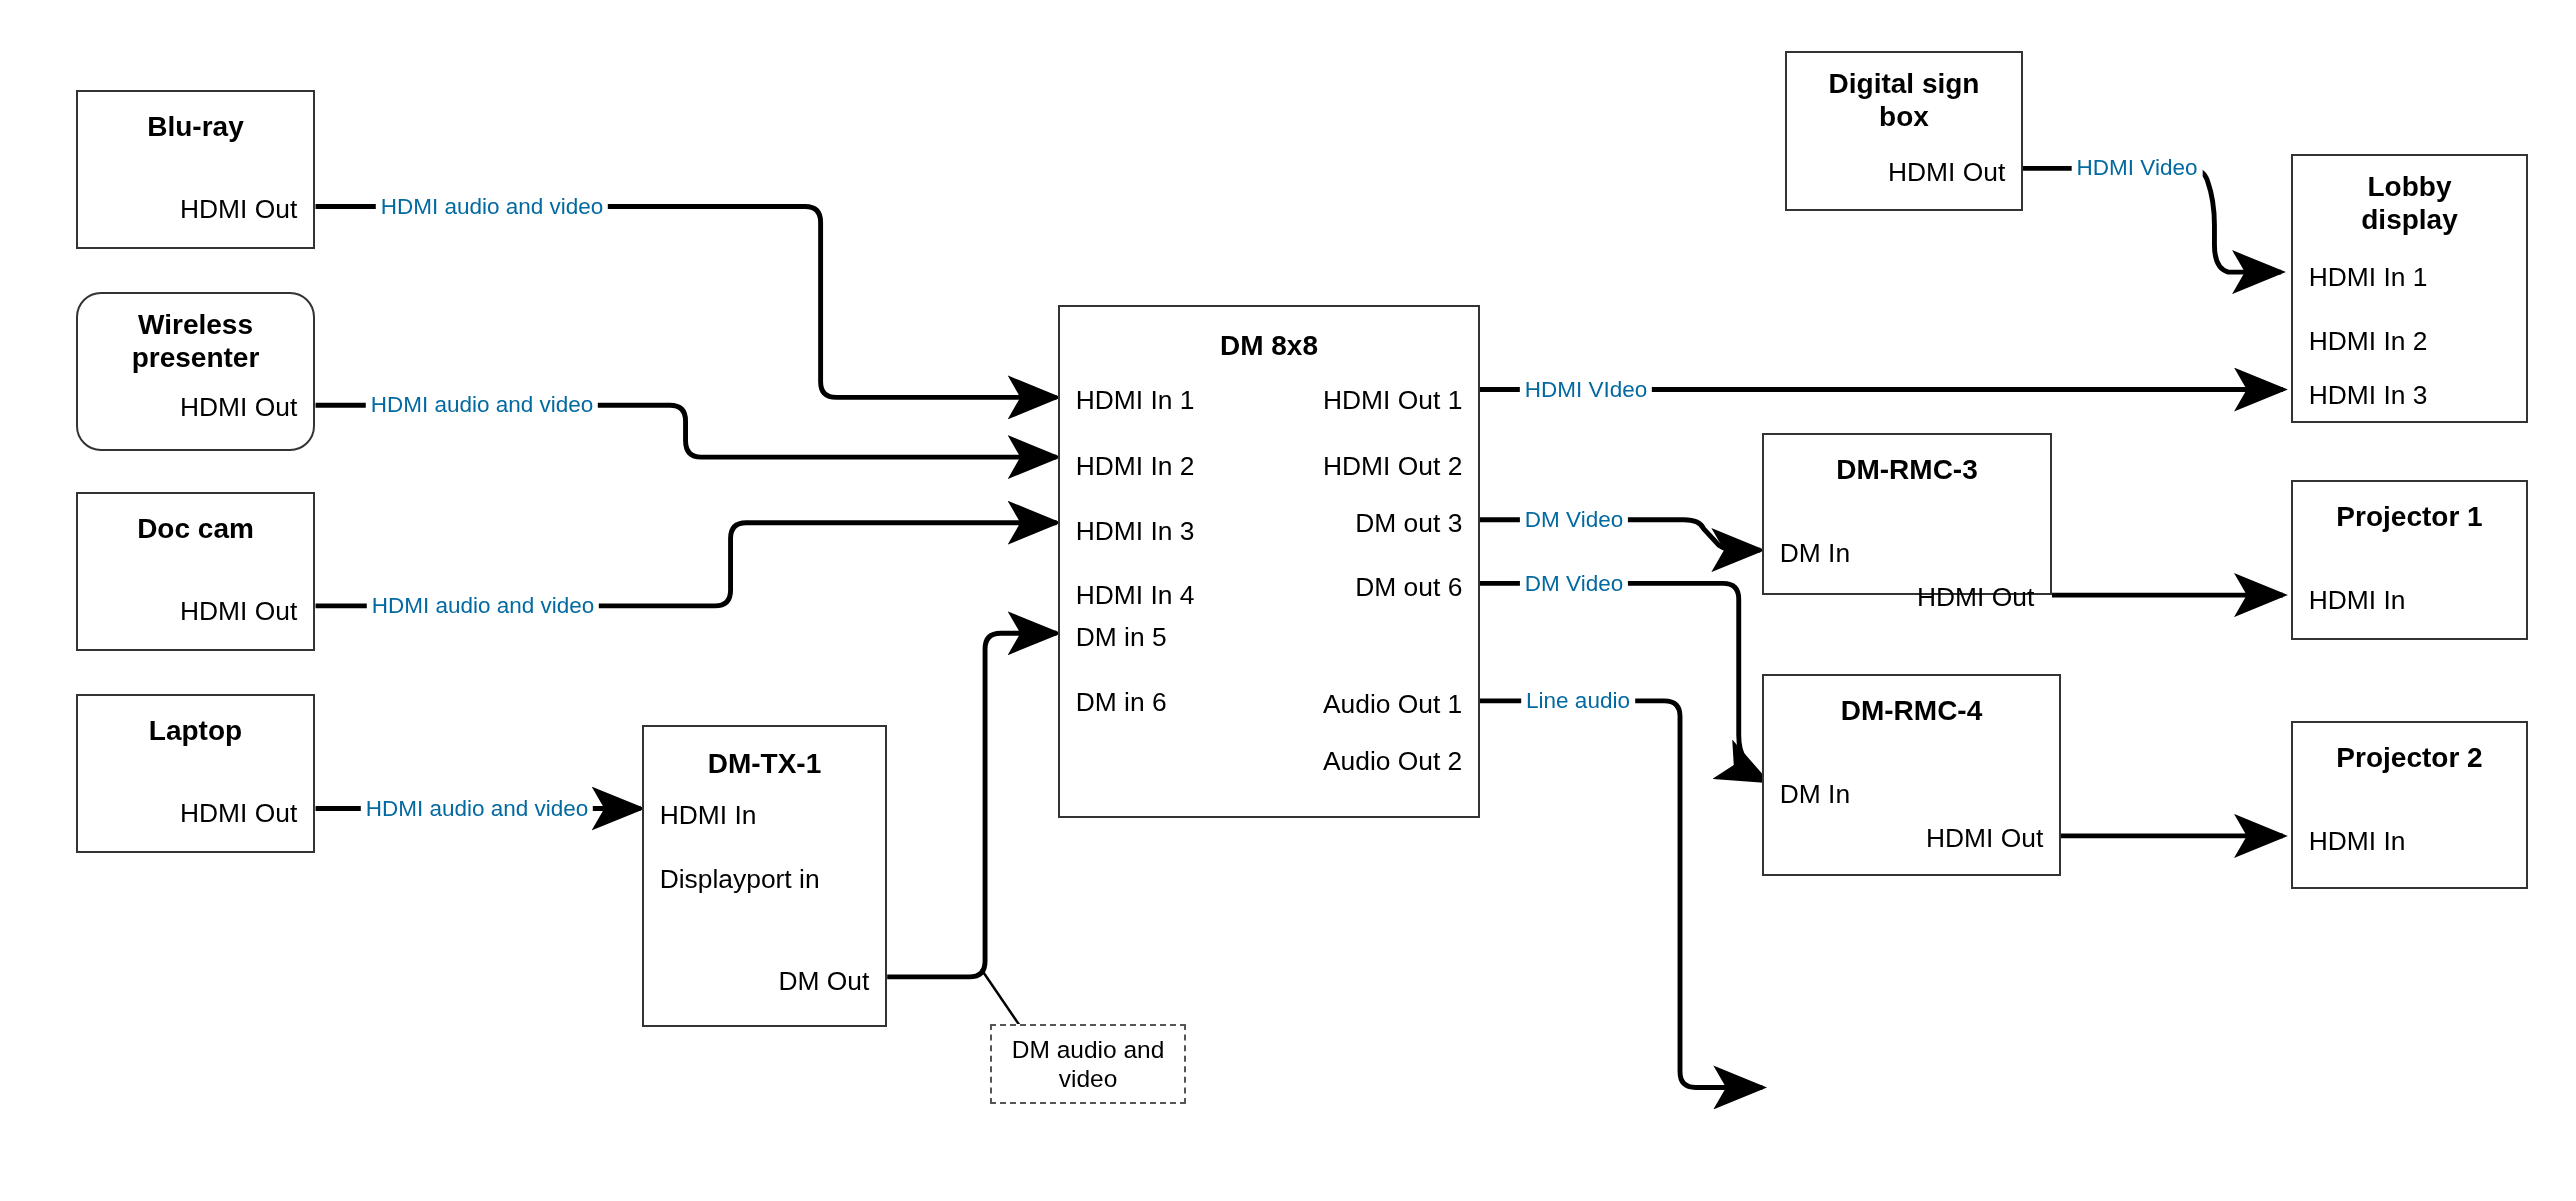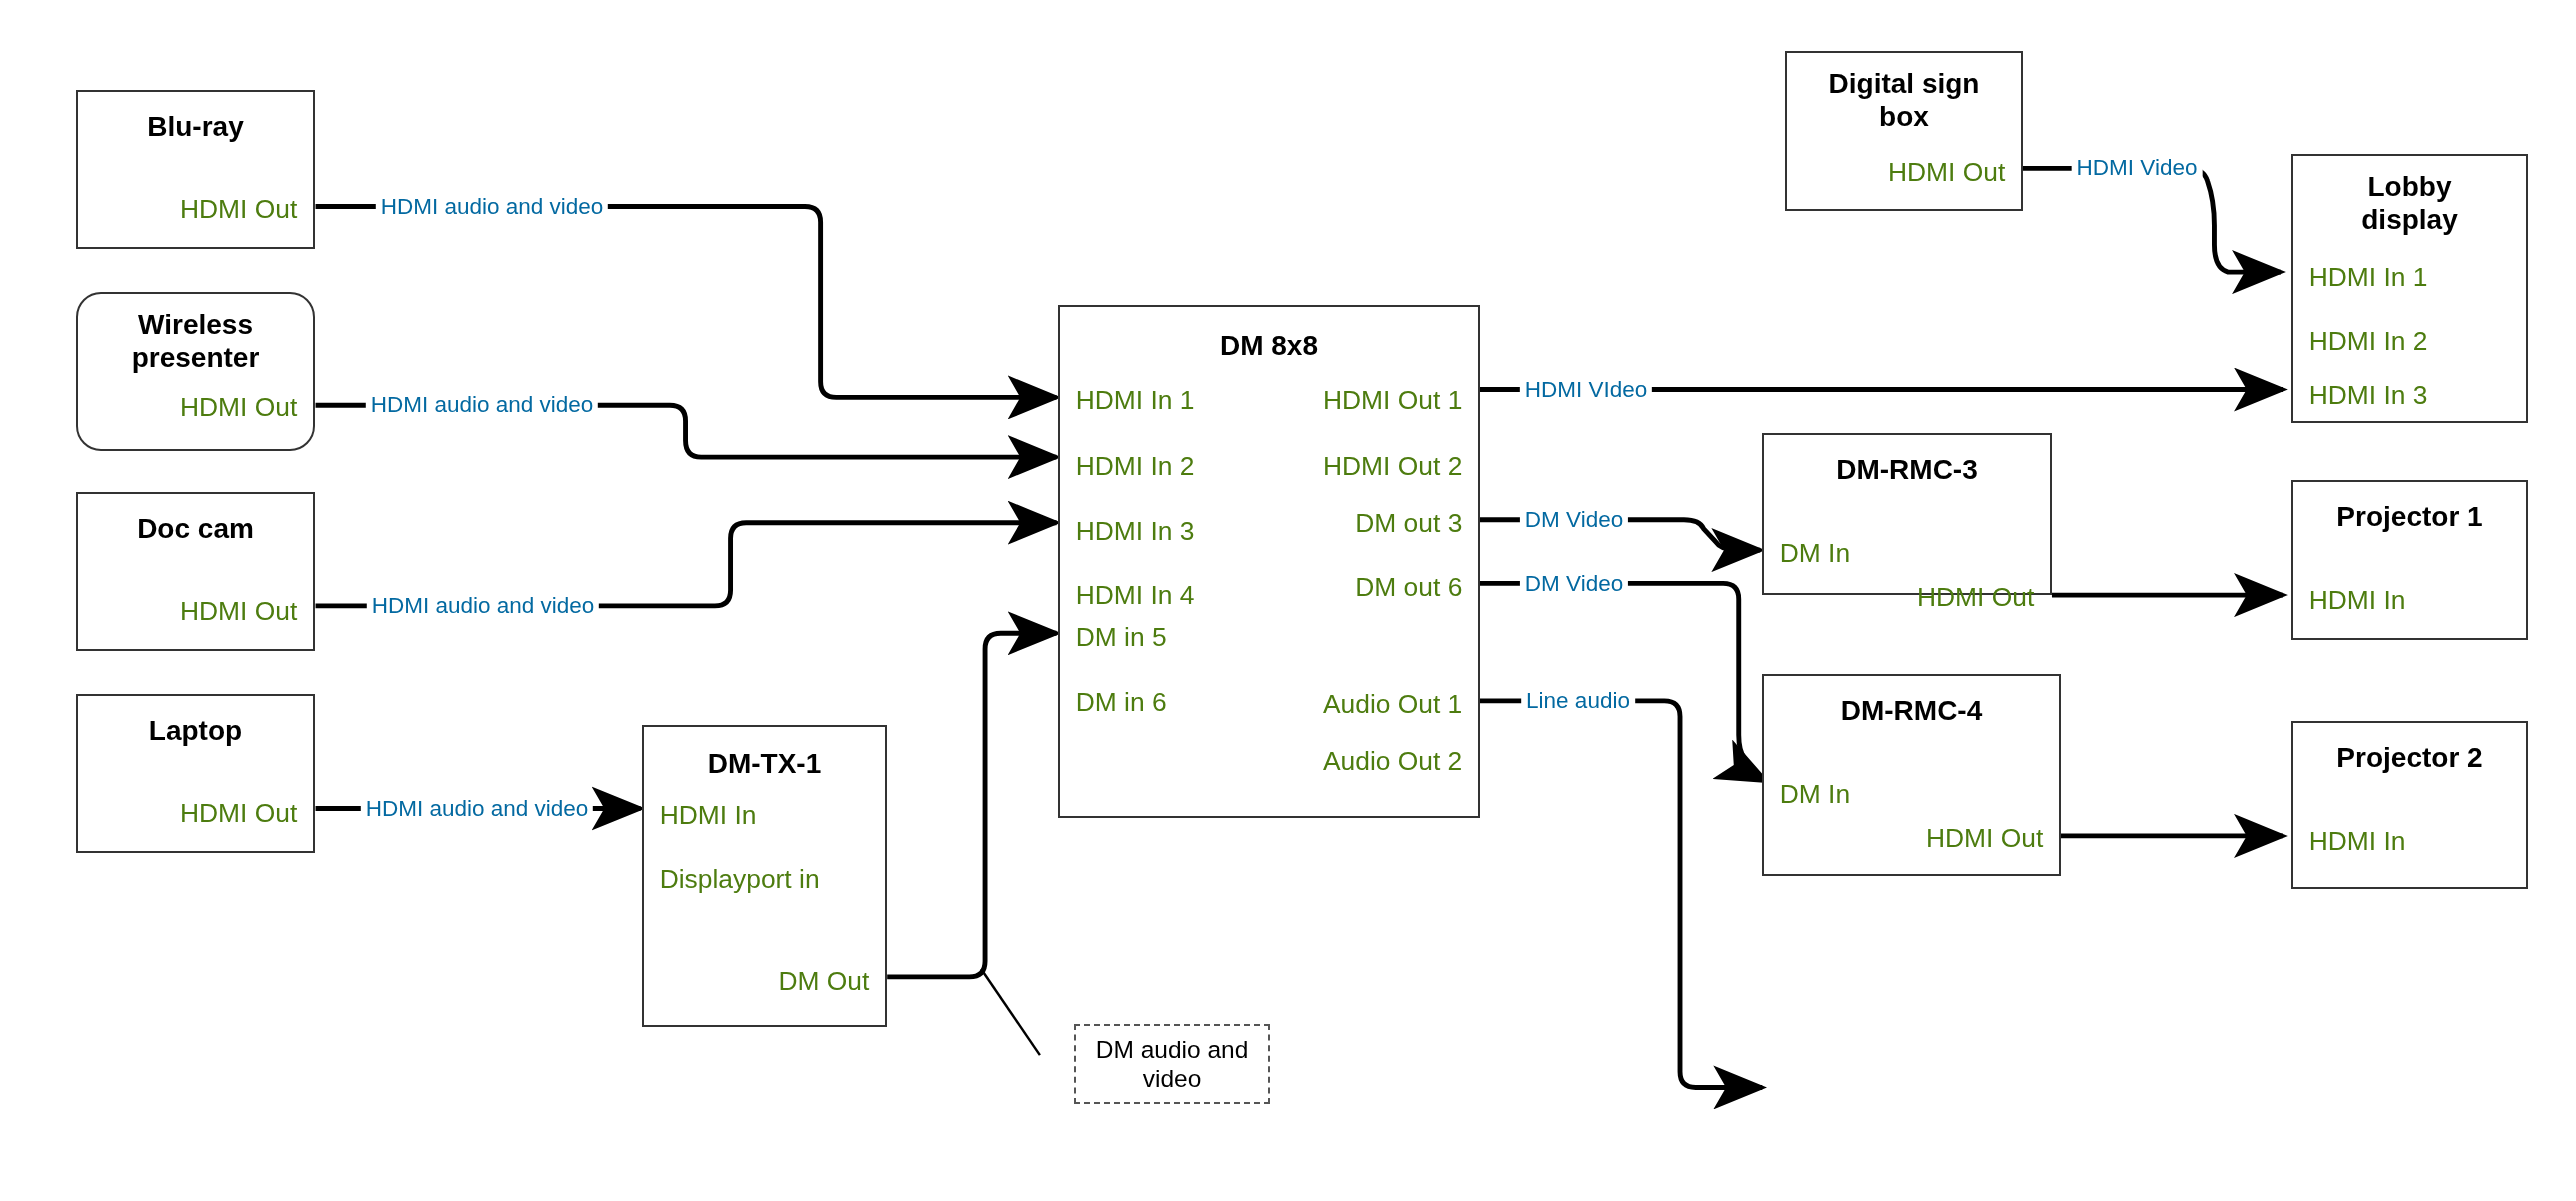--- a/index.html
+++ b/index.html
@@ -33,21 +33,21 @@
     font-size: 28px;
     color: #000000;
     text-align: center;
     line-height: 1.18;
     position: absolute;
     left: 0; right: 0;
   }
   .port {
     position: absolute;
     font-size: 26.4px;
-    color: #4d7c0f;
+    color: #000000;
     white-space: nowrap;
   }
   .port.left  { left: 15.7px; text-align: left; }
   .port.right { right: 15.7px; text-align: right; }
   .edge-label {
     position: absolute;
     font-size: 22.5px;
     color: #0369a1;
     background: #ffffff;
     white-space: nowrap;
@@ -191,16 +191,16 @@
   <div class="edge-label" style="left:492px;  top:207px;">HDMI audio and video</div>
   <div class="edge-label" style="left:482px;  top:405px;">HDMI audio and video</div>
   <div class="edge-label" style="left:483px;  top:606px;">HDMI audio and video</div>
   <div class="edge-label" style="left:477px;  top:809px;">HDMI audio and video</div>
   <div class="edge-label" style="left:1586px; top:390px;">HDMI VIdeo</div>
   <div class="edge-label" style="left:1574px; top:520px;">DM Video</div>
   <div class="edge-label" style="left:1574px; top:584px;">DM Video</div>
   <div class="edge-label" style="left:1578px; top:701px;">Line audio</div>
   <div class="edge-label" style="left:2137px; top:168px;">HDMI Video</div>
 
-  <div class="callout" style="left:1074px; top:1024px; width:196px; height:80px;">DM audio and video</div>
+  <div class="callout" style="left:990px; top:1024px; width:196px; height:80px;">DM audio and video</div>
 
 </div>
 
 
 </body></html>

